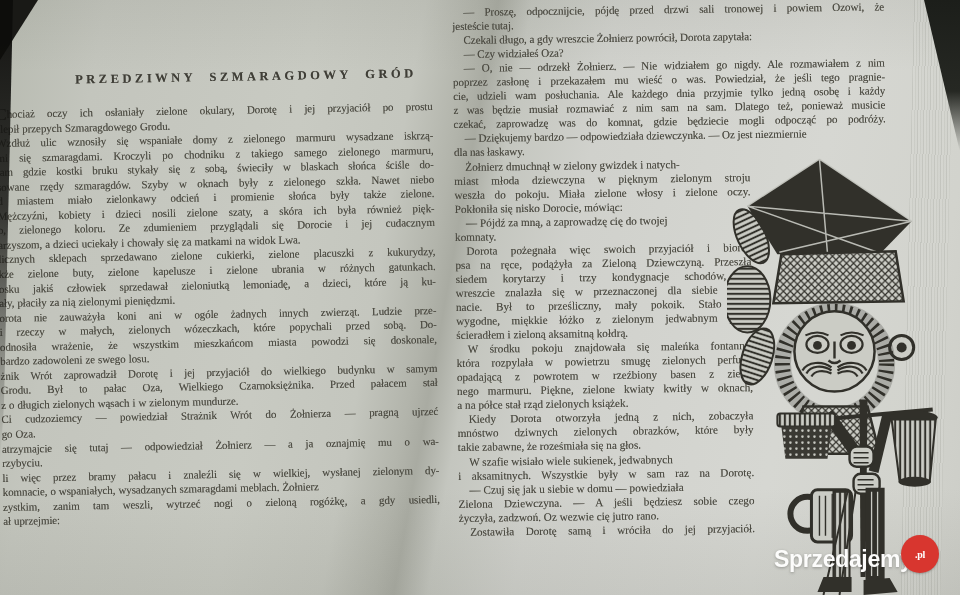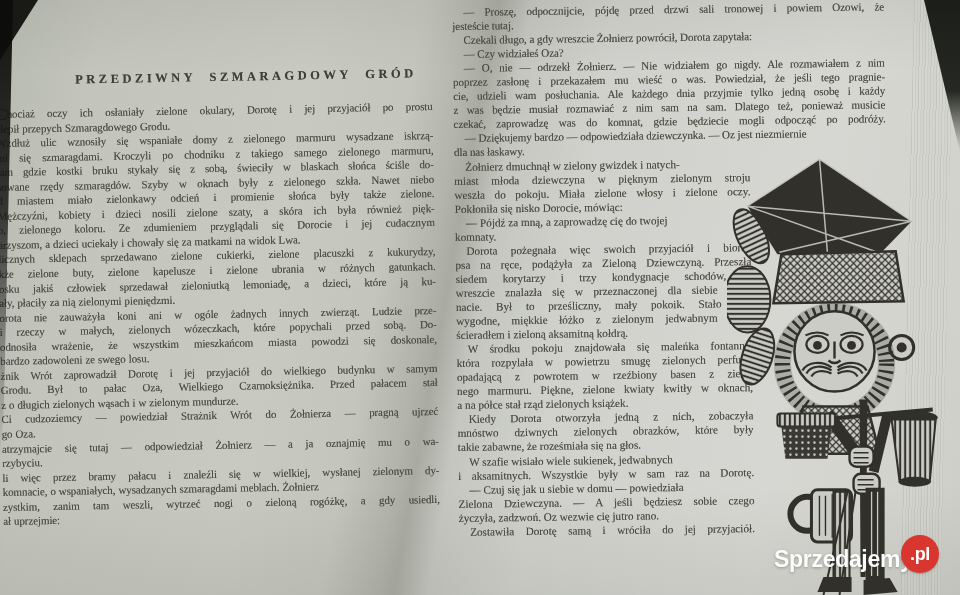--- a/index.html
+++ b/index.html
@@ -39,21 +39,21 @@
   .dropcap{font-size:16.5px;line-height:1;vertical-align:-2px;}
   
   .illustration{position:absolute;left:727px;top:151px;width:216px;height:444px;z-index:2;}
   
   .watermark{position:absolute;left:774px;top:548px;z-index:6;font-family:"Liberation Sans", sans-serif;}
   .wm-text{font-size:23px;font-weight:bold;color:#fcfcfb;letter-spacing:-0.3px;line-height:23px;
     text-shadow:0 1px 3px rgba(40,40,36,0.35);}
   .wm-badge{position:absolute;left:127px;top:-13px;width:38px;height:38px;border-radius:50%;
     background:#d8362f;display:flex;align-items:center;justify-content:center;
     box-shadow:0 1px 2px rgba(40,40,36,0.3);}
-  .wm-badge span{color:#ffffff;font-weight:bold;font-size:18px;letter-spacing:-0.3px;}
+  .wm-badge span{color:#ffffff;font-weight:bold;font-size:10px;letter-spacing:-0.3px;font-family:Liberation Serif, serif;}
 </style>
 </head>
 <body>
 
 <div class="photo">
 
   <div class="left-text">
     <div class="title">PRZEDZIWNY SZMARAGDOWY GRÓD</div>
     <div class="tb">
         <div class="line j"><span class="dropcap">C</span>hociaż oczy ich osłaniały zielone okulary, Dorotę i jej przyjaciół po prostu</div>

